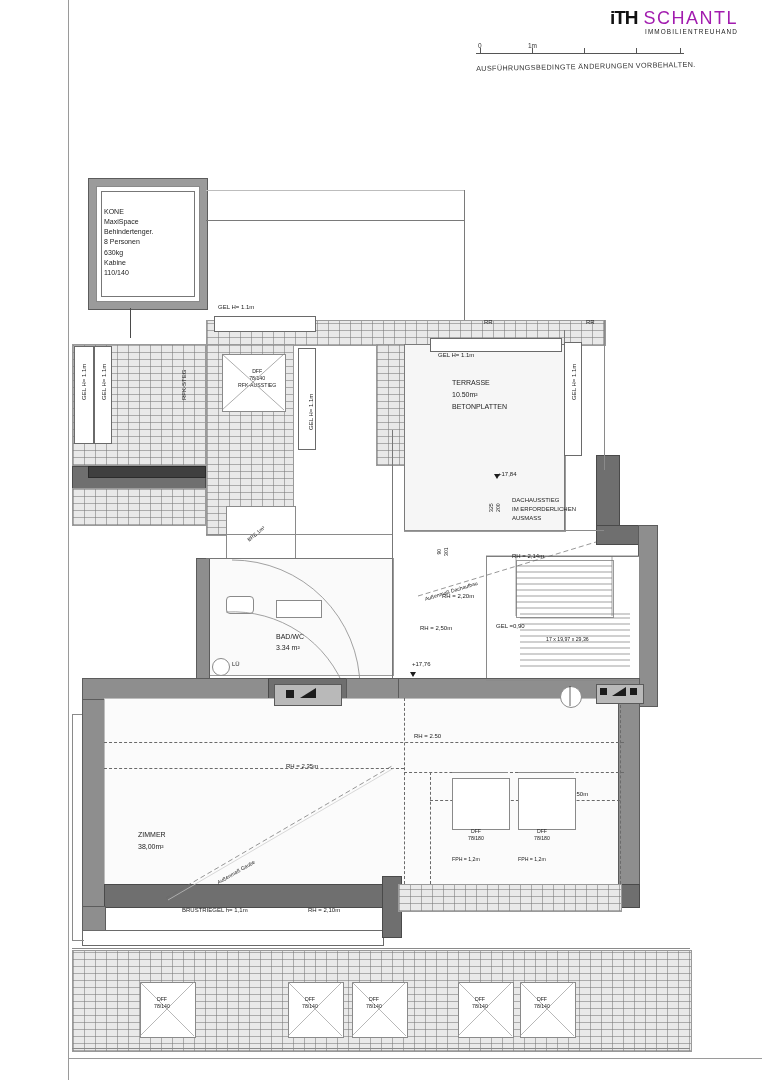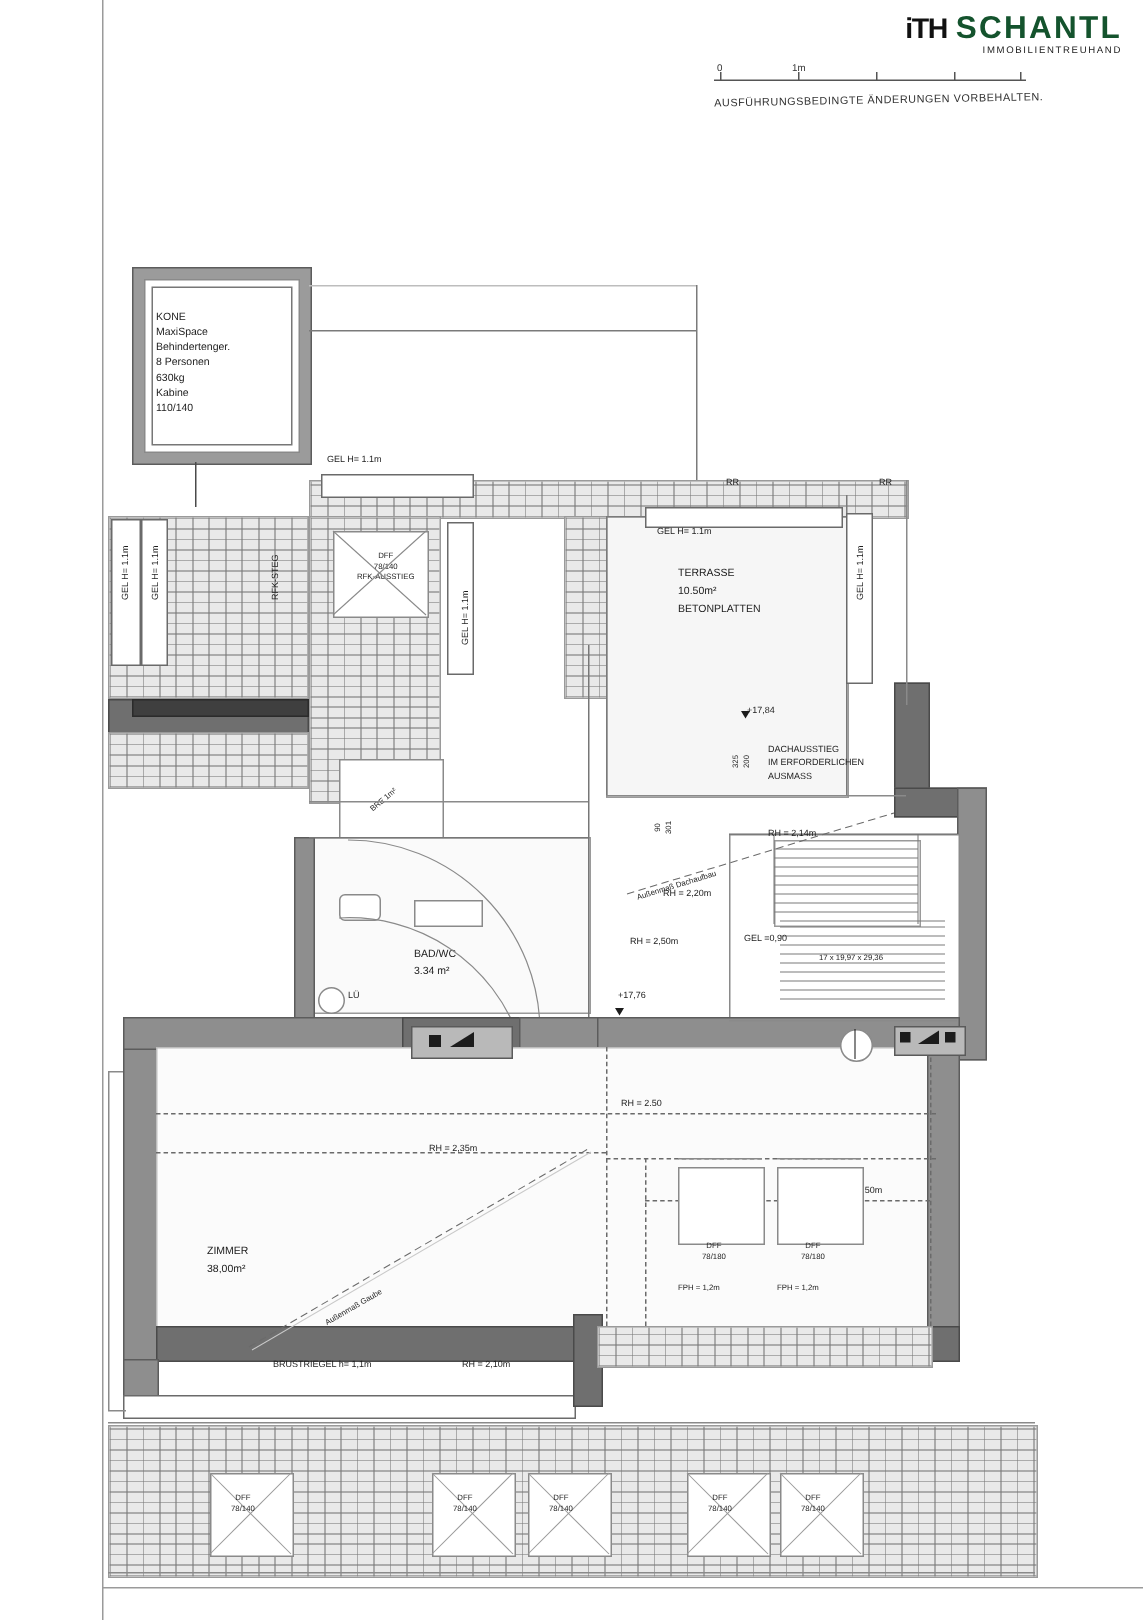--- a/index.html
+++ b/index.html
@@ -16,43 +16,43 @@
   }
   .plan {
     position: absolute;
     left: 0; top: 0;
     width: 762px;
     height: 1080px;
   }
   
   .logo {
     position: absolute;
-    right: 14px;
+    right: 24px;
     top: 8px;
     text-align: right;
     line-height: 1;
   }
   .logo-row {
     display: flex;
     align-items: flex-end;
     justify-content: flex-end;
     gap: 6px;
   }
   .logo-mark {
     font-size: 19px;
     font-weight: bold;
     letter-spacing: -1px;
     color: #111;
     font-family: "Liberation Sans", sans-serif;
   }
   .logo-name {
-    font-size: 21px;
-    font-weight: bold;
+    font-size: 18px;
+    font-weight: normal;
     letter-spacing: 1.5px;
-    color: #14532d;
+    color: #a21caf;
   }
   .logo-sub {
     font-size: 6.4px;
     letter-spacing: 1.1px;
     color: #222;
     margin-top: 2px;
     text-align: right;
   }
   
   .scalebar {

